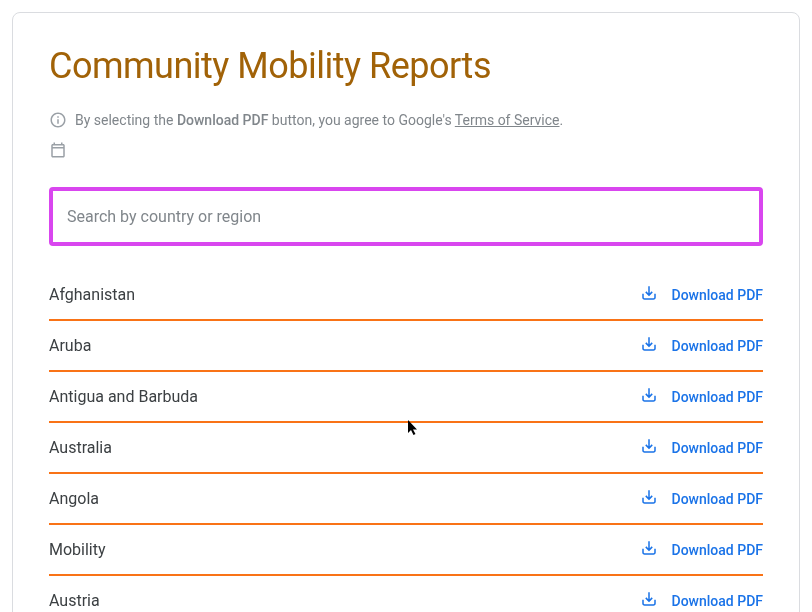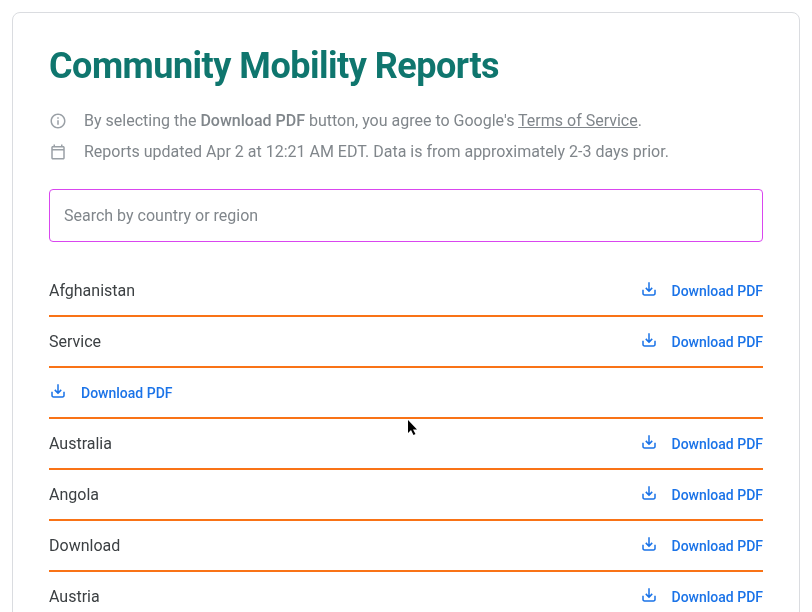--- a/index.html
+++ b/index.html
@@ -14,32 +14,32 @@
     }
     .card {
       border: 1px solid #dadce0;
       border-radius: 8px;
       padding: 32px 36px 20px 36px;
       max-width: 788px;
       margin: 0 auto;
     }
     .page-title {
       font-size: 36px;
-      font-weight: 700;
-      color: #0f766e;
+      font-weight: 400;
+      color: #a16207;
       margin-bottom: 24px;
       letter-spacing: -0.5px;
     }
     .info-row {
       display: flex;
       align-items: center;
-      gap: 17px;
+      gap: 8px;
       margin-bottom: 12px;
       color: #80868b;
-      font-size: 16px;
+      font-size: 14px;
     }
     .info-row .icon-wrap {
       width: 18px;
       height: 18px;
       display: flex;
       align-items: center;
       justify-content: center;
       flex-shrink: 0;
     }
     .info-row svg {
@@ -55,21 +55,21 @@
       color: #80868b;
     }
     .info-text .link {
       text-decoration: underline;
       color: #80868b;
       cursor: pointer;
     }
     .search-box {
       margin-top: 16px;
       margin-bottom: 24px;
-      border: 1px solid #d946ef;
+      border: 4px solid #d946ef;
       border-radius: 4px;
       padding: 16px 14px;
       width: 100%;
       font-size: 16px;
       color: #5f6368;
       outline: none;
       font-family: inherit;
     }
     .search-box::placeholder {
       color: #80868b;
@@ -135,45 +135,45 @@
       <span>By selecting the </span><span class="bold">Download PDF</span><span> button, you agree to Google's </span><span class="link">Terms of Service</span><span>.</span>
     </span>
   </div>
 
   <div class="info-row">
     <span class="icon-wrap">
       <svg viewBox="0 0 24 24">
           <path d="M19 4h-1V2h-2v2H8V2H6v2H5c-1.1 0-2 .9-2 2v14c0 1.1.9 2 2 2h14c1.1 0 2-.9 2-2V6c0-1.1-.9-2-2-2zm0 16H5V10h14v10zm0-12H5V6h14v2z"></path>
         </svg>
     </span>
-    <span class="info-text">Reports updated Apr 2 at 12:21 AM EDT. Data is from approximately 2-3 days prior.</span>
   </div>
 
   <input type="text" class="search-box" placeholder="Search by country or region" style="">
 
   <ul class="country-list">
       <li class="country-row">
         <span class="country-name">Afghanistan</span>
         <a class="download-link">
           <span><svg viewBox="0 0 24 24">
               <path d="M19 13v5c0 .55-.45 1-1 1H6c-.55 0-1-.45-1-1v-5H3v5c0 1.66 1.34 3 3 3h12c1.66 0 3-1.34 3-3v-5h-2zm-6-.67l2.59-2.58L17 11.17l-5 5-5-5 1.41-1.42L11 12.33V3h2v9.33z"></path>
             </svg></span>
           <span>Download PDF</span>
         </a>
       </li>
       <li class="country-row">
-        <span class="country-name">Service</span>
-        <a class="download-link">
-          <span><svg viewBox="0 0 24 24">
-              <path d="M19 13v5c0 .55-.45 1-1 1H6c-.55 0-1-.45-1-1v-5H3v5c0 1.66 1.34 3 3 3h12c1.66 0 3-1.34 3-3v-5h-2zm-6-.67l2.59-2.58L17 11.17l-5 5-5-5 1.41-1.42L11 12.33V3h2v9.33z"></path>
-            </svg></span>
-          <span>Download PDF</span>
-        </a>
-      </li>
-      <li class="country-row">
+        <span class="country-name">Aruba</span>
+        <a class="download-link">
+          <span><svg viewBox="0 0 24 24">
+              <path d="M19 13v5c0 .55-.45 1-1 1H6c-.55 0-1-.45-1-1v-5H3v5c0 1.66 1.34 3 3 3h12c1.66 0 3-1.34 3-3v-5h-2zm-6-.67l2.59-2.58L17 11.17l-5 5-5-5 1.41-1.42L11 12.33V3h2v9.33z"></path>
+            </svg></span>
+          <span>Download PDF</span>
+        </a>
+      </li>
+      <li class="country-row">
+        <span class="country-name">Antigua and Barbuda</span>
         <a class="download-link">
           <span><svg viewBox="0 0 24 24">
               <path d="M19 13v5c0 .55-.45 1-1 1H6c-.55 0-1-.45-1-1v-5H3v5c0 1.66 1.34 3 3 3h12c1.66 0 3-1.34 3-3v-5h-2zm-6-.67l2.59-2.58L17 11.17l-5 5-5-5 1.41-1.42L11 12.33V3h2v9.33z"></path>
             </svg></span>
           <span>Download PDF</span>
         </a>
       </li>
       <li class="country-row">
         <span class="country-name">Australia</span>
         <a class="download-link">
@@ -186,21 +186,21 @@
       <li class="country-row">
         <span class="country-name">Angola</span>
         <a class="download-link">
           <span><svg viewBox="0 0 24 24">
               <path d="M19 13v5c0 .55-.45 1-1 1H6c-.55 0-1-.45-1-1v-5H3v5c0 1.66 1.34 3 3 3h12c1.66 0 3-1.34 3-3v-5h-2zm-6-.67l2.59-2.58L17 11.17l-5 5-5-5 1.41-1.42L11 12.33V3h2v9.33z"></path>
             </svg></span>
           <span>Download PDF</span>
         </a>
       </li>
       <li class="country-row">
-        <span class="country-name">Download</span>
+        <span class="country-name">Mobility</span>
         <a class="download-link">
           <span><svg viewBox="0 0 24 24">
               <path d="M19 13v5c0 .55-.45 1-1 1H6c-.55 0-1-.45-1-1v-5H3v5c0 1.66 1.34 3 3 3h12c1.66 0 3-1.34 3-3v-5h-2zm-6-.67l2.59-2.58L17 11.17l-5 5-5-5 1.41-1.42L11 12.33V3h2v9.33z"></path>
             </svg></span>
           <span>Download PDF</span>
         </a>
       </li>
       <li class="country-row">
         <span class="country-name">Austria</span>
         <a class="download-link">

